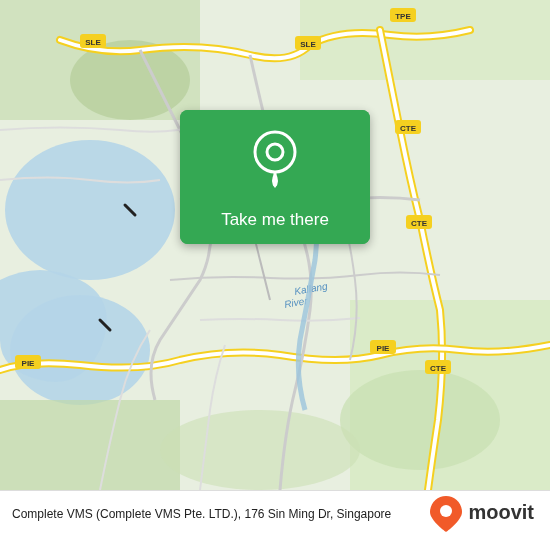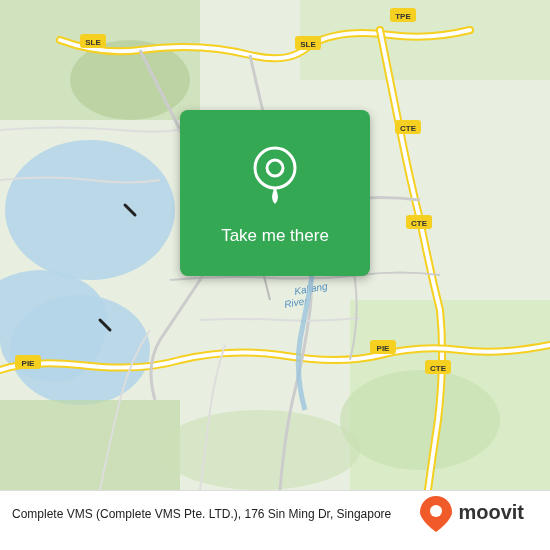--- a/index.html
+++ b/index.html
@@ -25,21 +25,21 @@
       background: white;
       display: flex;
       align-items: center;
       padding: 6px 12px;
       border-top: 1px solid #ddd;
       position: relative;
     }
 
     #moovit-logo {
       position: absolute;
-      right: 26px;
+      right: 16px;
       bottom: 10px;
       display: flex;
       align-items: center;
       gap: 4px;
     }
 
     #copyright {
       font-size: 10px;
       color: #666;
       position: absolute;
@@ -55,21 +55,21 @@
     }
 
     
     #map-card {
       position: absolute;
       top: 110px;
       left: 50%;
       transform: translateX(-50%);
       background: #34a853;
       border-radius: 8px;
-      padding: 16px;
+      padding: 0;
       width: 190px;
       overflow: hidden;
       box-shadow: 0 3px 10px rgba(0,0,0,0.3);
       z-index: 10;
     }
 
     #card-icon-area {
       background: #34a853;
       display: flex;
       align-items: center;

